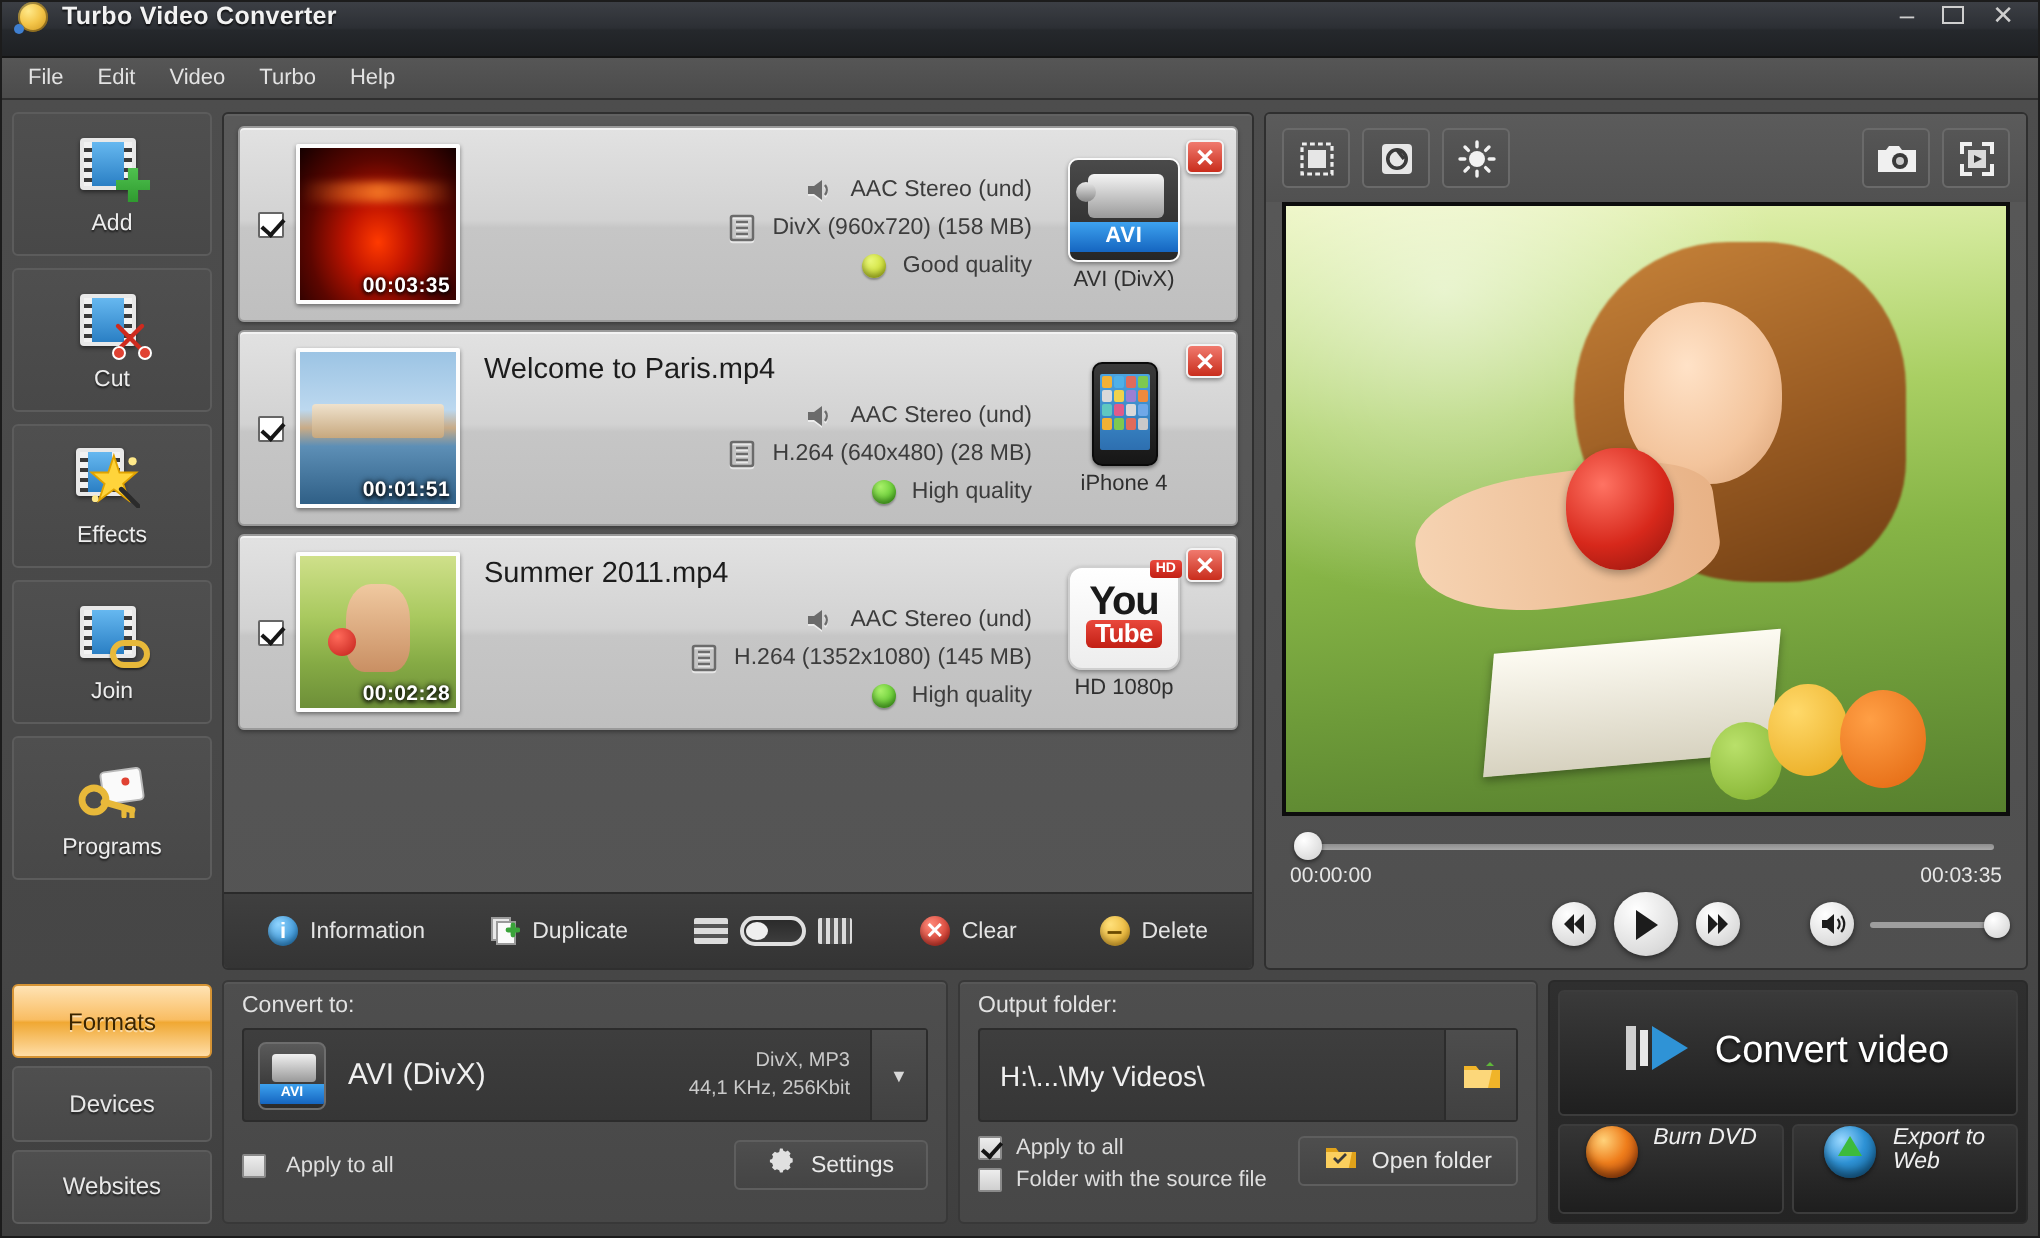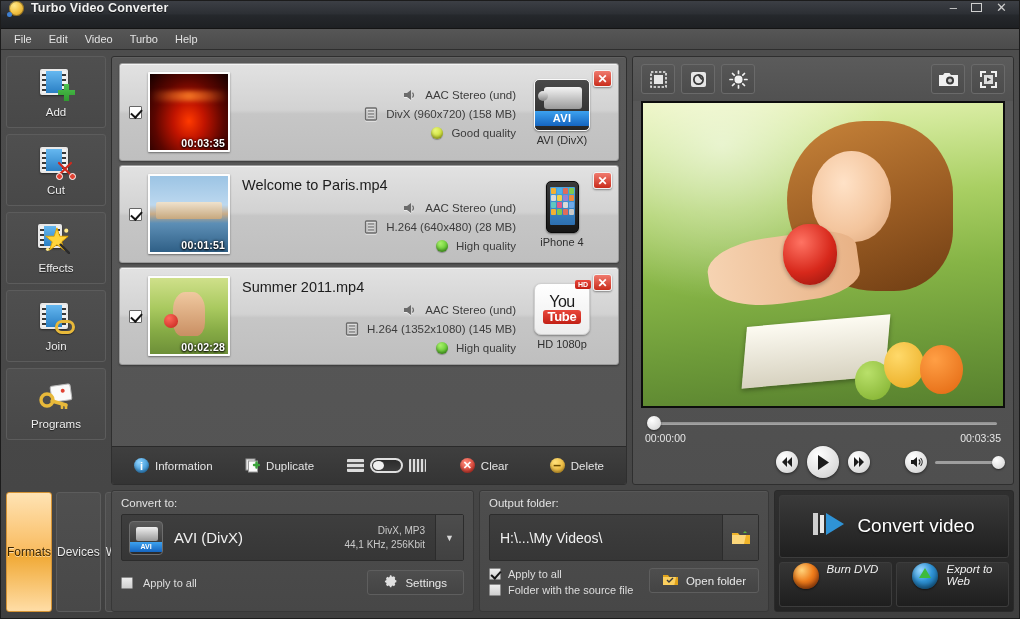--- a/index.html
+++ b/index.html
@@ -223,21 +223,21 @@
   }
   .tgt-phone .scr i { display:block; border-radius:1px; }
   
   .tgt-yt {
     width: 56px; height: 52px; border-radius: 7px;
     background: linear-gradient(180deg,#ffffff 0%,#ededed 100%);
     border: 1px solid #cfcfcf; box-shadow: 0 1px 2px rgba(0,0,0,.35);
     position: relative; display: flex; flex-direction: column;
     align-items: center; justify-content: center; gap: 1px;
   }
-  .tgt-yt .you { color: #1a1a1a; font-size: 16px; font-weight: normal; line-height: 15px; letter-spacing: -.5px;}
+  .tgt-yt .you { color: #1a1a1a; font-size: 20px; font-weight: bold; line-height: 15px; letter-spacing: -.5px;}
   .tgt-yt .tube {
     background: linear-gradient(180deg,#e9483c,#c21f14); color: #fff;
     font-size: 13px; font-weight: bold; line-height: 14px;
     padding: 0 5px; border-radius: 3px; letter-spacing: -.3px;
   }
   .tgt-yt .hd {
     position: absolute; right: -2px; top: -4px;
     background: linear-gradient(180deg,#e9483c,#c21f14); color: #fff;
     font-size: 7px; font-weight: bold; padding: 1px 3px; border-radius: 2px;
   }
@@ -392,21 +392,21 @@
     background: radial-gradient(circle at 35% 30%, #ffffff, #cfcfcf); box-shadow: 0 1px 2px rgba(0,0,0,.5);
     cursor: pointer;
   }
 
   
   .footer {
     flex: 0 0 128px; display: flex; gap: 5px;
     padding: 0 5px 6px 5px;
     background: linear-gradient(180deg,#464646 0%,#3f3f3f 100%);
   }
-  .fmt-tabs { width: 100px; flex: 0 0 100px; display: flex; flex-direction: row; gap: 4px; padding-top: 2px;}
+  .fmt-tabs { width: 100px; flex: 0 0 100px; display: flex; flex-direction: column; gap: 4px; padding-top: 2px;}
   .fmt-tab {
     flex: 1 1 0; border-radius: 3px; border: 1px solid #5c5c5c;
     background: linear-gradient(180deg,#4f4f4f,#484848);
     color: #e8e8e8; font-size: 12px;
     display: flex; align-items: center; justify-content: center; cursor: pointer;
     text-shadow: 0 1px 1px rgba(0,0,0,.6);
   }
   .fmt-tab.active {
     background: linear-gradient(180deg,#ffd9a0 0%,#f9b košt 0%,#f6b24a 50%,#f3a52f 52%,#ffe0b0 100%);
     background: linear-gradient(180deg,#ffe3b4 0%,#f9bd63 48%,#f0a833 52%,#ffdda6 100%);

